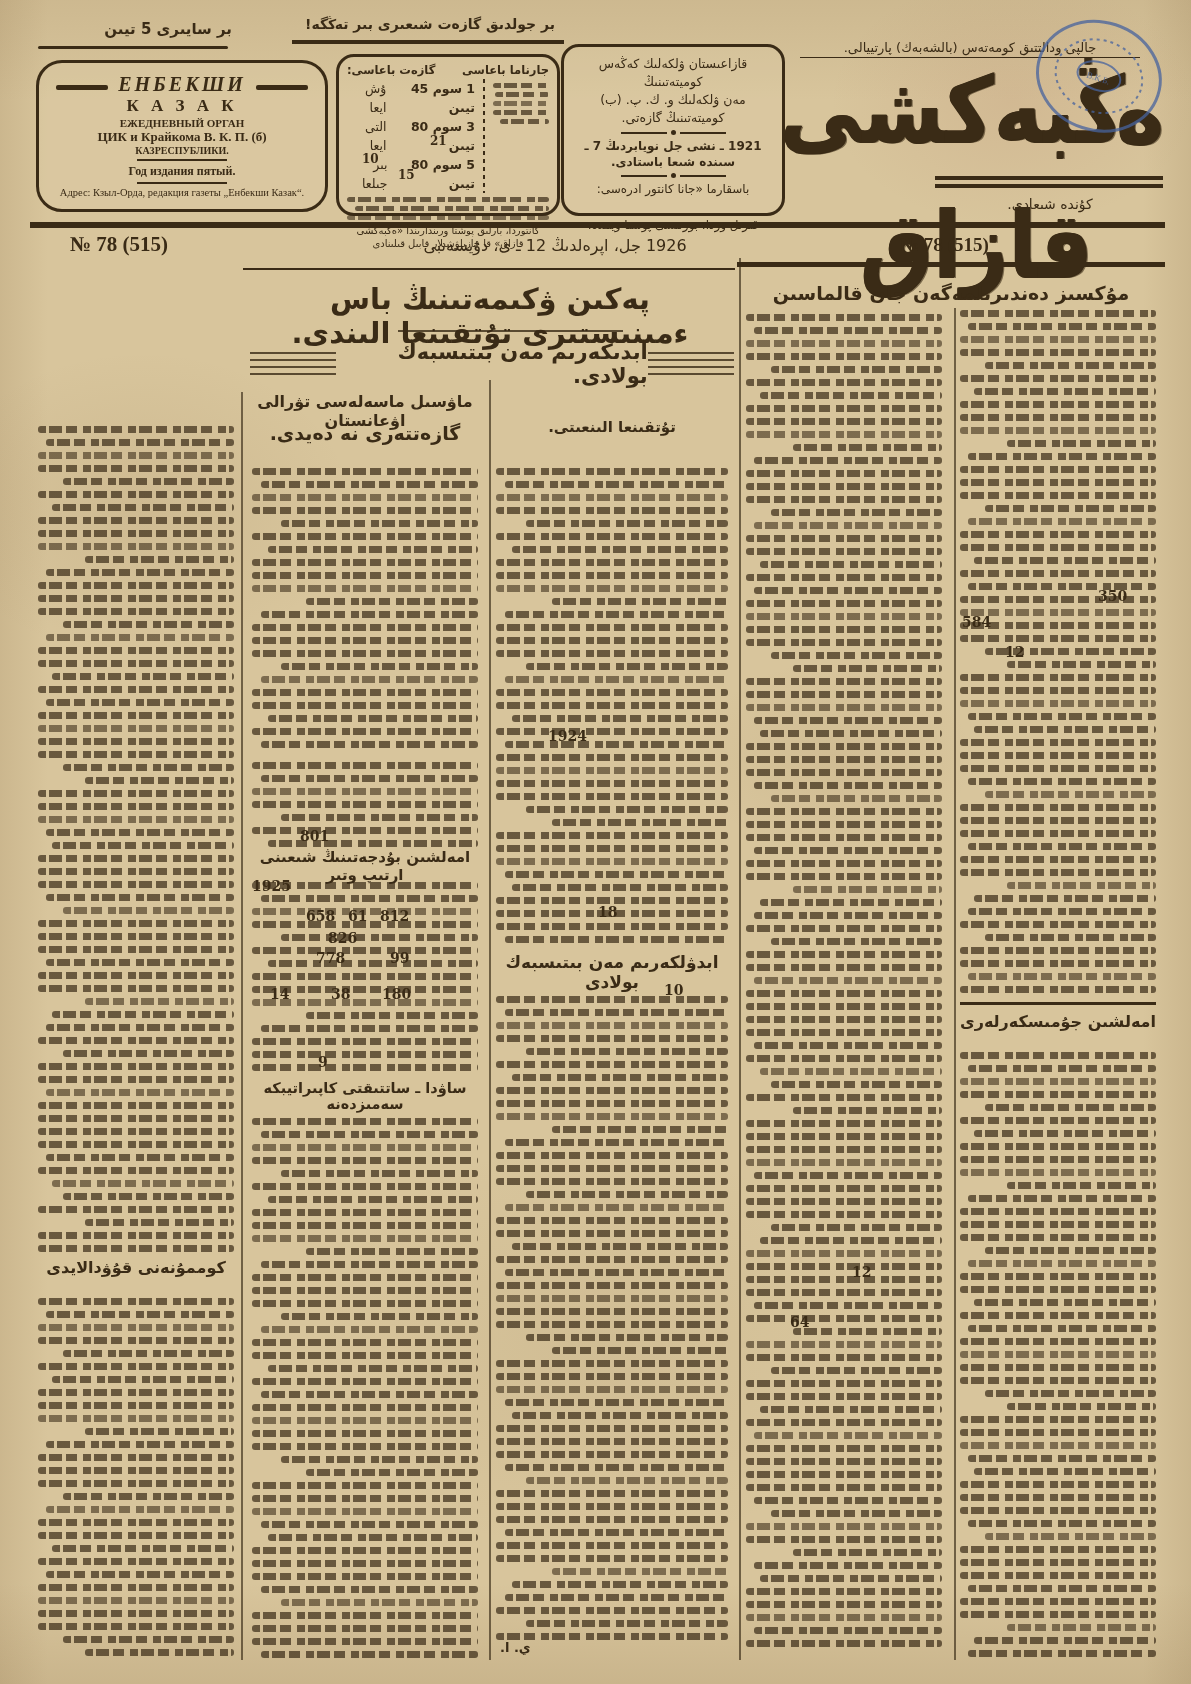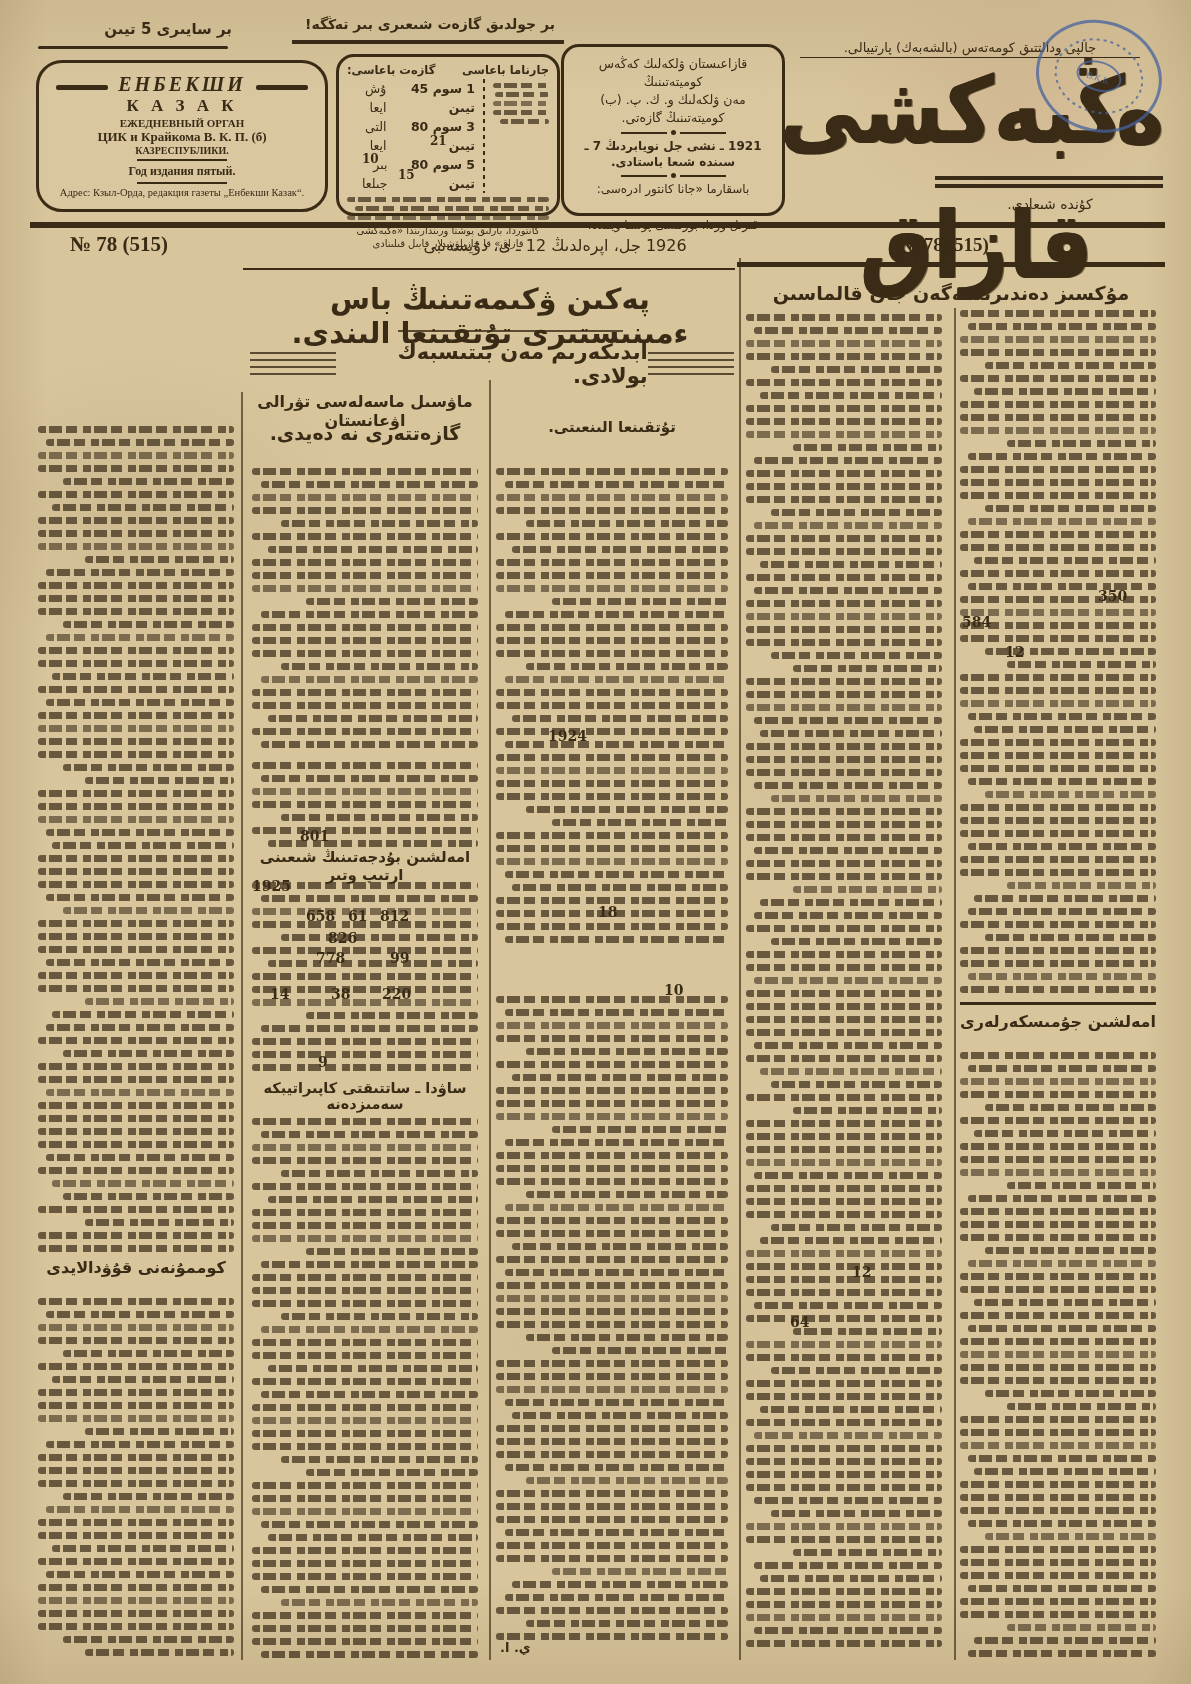--- a/index.html
+++ b/index.html
@@ -399,20 +399,21 @@
       <div class="l"></div>
       <div class="l"></div>
       <div class="l"></div>
       <div class="l"></div>
       <div class="l"></div>
       <div class="l"></div>
       <div class="l"></div>
       <div class="l"></div>
       <div class="l"></div>
     </div>
+  <div class="h" style="left:496px;top:952px;width:232px;font-size:17px;">ابدۋلكەرىم مەن بىتىسبەك بولادى</div>
   <div class="col" style="left:496px;top:990px;width:232px;">
       <div class="l"></div>
       <div class="l"></div>
       <div class="l"></div>
       <div class="l"></div>
       <div class="l"></div>
       <div class="l"></div>
       <div class="l"></div>
       <div class="l"></div>
       <div class="l"></div>
@@ -681,21 +682,21 @@
     <span class="tok" style="left:300px;top:828px;">801</span>
     <span class="tok" style="left:252px;top:878px;">1925</span>
     <span class="tok" style="left:380px;top:908px;">812</span>
     <span class="tok" style="left:348px;top:908px;">61</span>
     <span class="tok" style="left:270px;top:908px;margin-left:36px;">658</span>
     <span class="tok" style="left:328px;top:930px;">826</span>
     <span class="tok" style="left:390px;top:950px;">99</span>
     <span class="tok" style="left:316px;top:950px;">778</span>
     <span class="tok" style="left:270px;top:986px;">14</span>
     <span class="tok" style="left:331px;top:986px;">38</span>
-    <span class="tok" style="left:382px;top:986px;">220</span>
+    <span class="tok" style="left:382px;top:986px;">180</span>
     <span class="tok" style="left:318px;top:1054px;">9</span>
 
     <span class="tok" style="left:548px;top:728px;">1924</span>
     <span class="tok" style="left:598px;top:904px;">18</span>
     <span class="tok" style="left:664px;top:982px;">10</span>
 
     <span class="tok" style="left:852px;top:1264px;">12</span>
     <span class="tok" style="left:790px;top:1314px;">64</span>
 
     <span class="tok" style="left:1098px;top:588px;">350</span>

